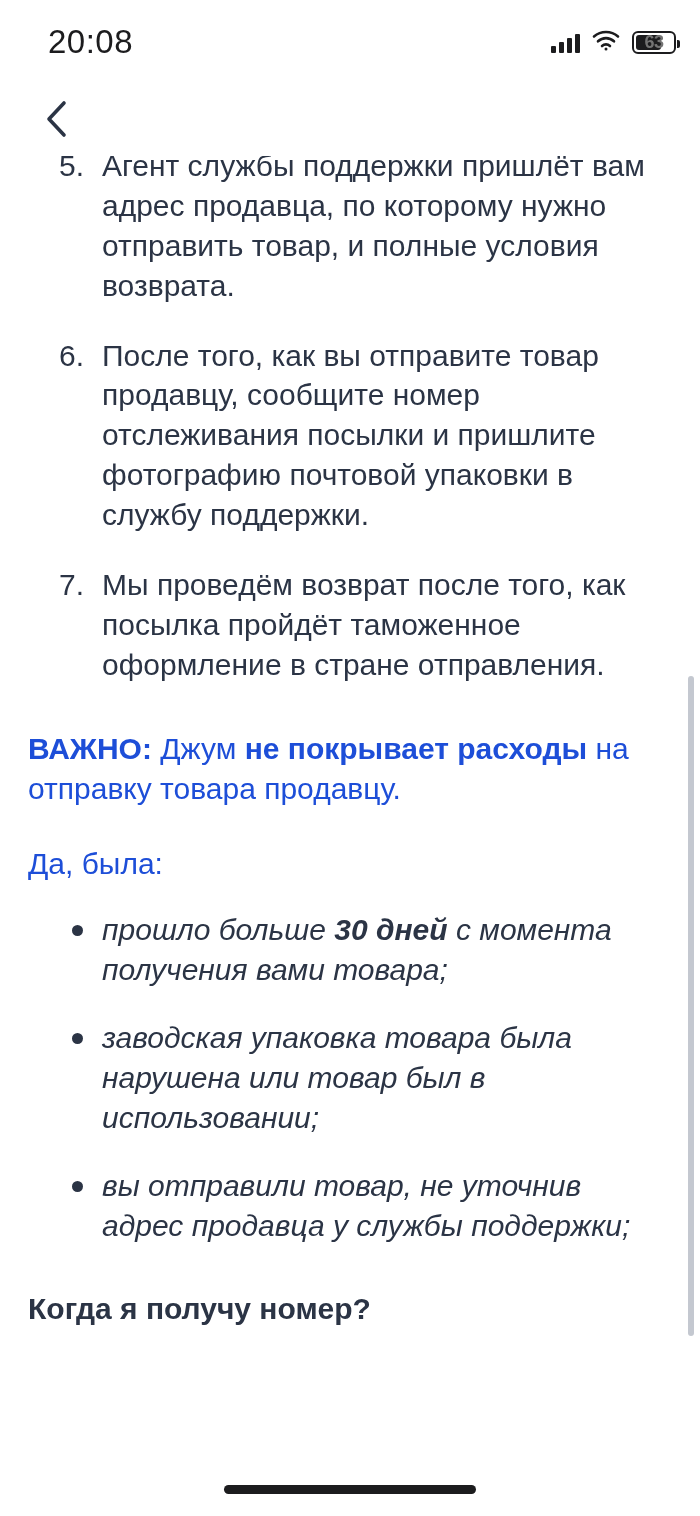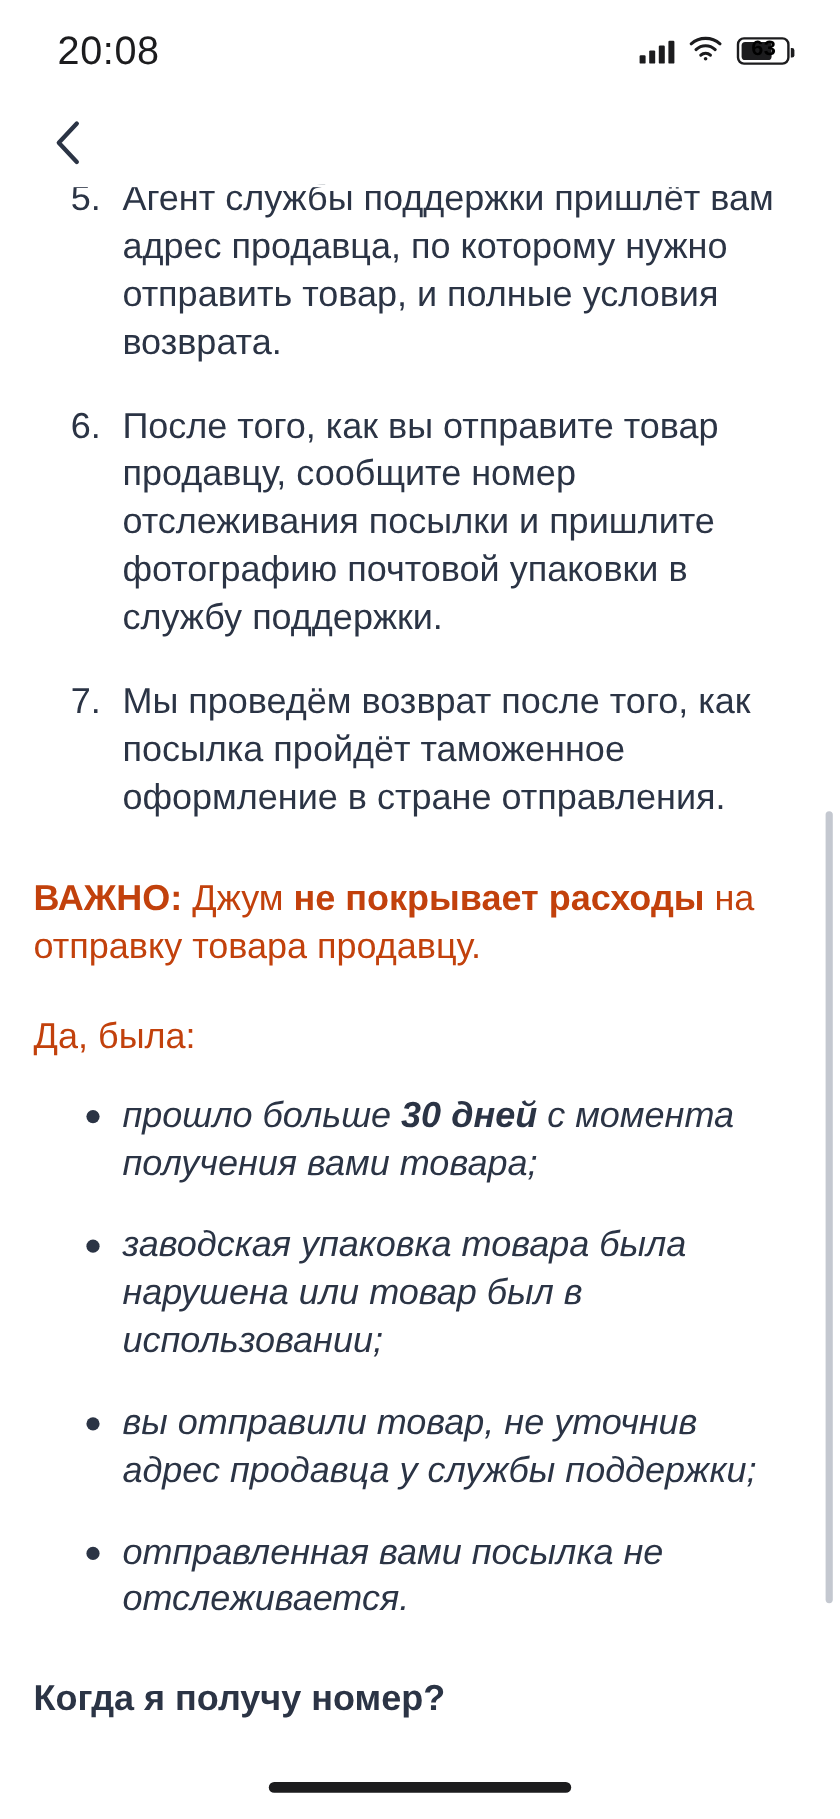--- a/index.html
+++ b/index.html
@@ -15,21 +15,21 @@
     overflow: hidden;
     position: relative;
   }
 
   
   .status-bar {
     height: 84px;
     display: flex;
     align-items: center;
     justify-content: space-between;
-    padding: 0 42px 0 48px;
+    padding: 0 24px 0 48px;
     box-sizing: border-box;
   }
   .status-time {
     font-size: 33px;
     font-weight: 500;
     letter-spacing: 0.5px;
     color: #1c1c1e;
   }
   .status-right {
     display: flex;
@@ -81,24 +81,23 @@
     top: 2px;
     bottom: 2px;
     width: 62%;
     background: #1c1c1e;
     border-radius: 3px;
   }
   .battery-text {
     position: relative;
     font-size: 18px;
     font-weight: 700;
-    color: #000000;
+    color: #737373;
     z-index: 2;
     letter-spacing: -0.5px;
-    font-family: Liberation Mono, monospace;
   }
 
   
   .nav-bar {
     height: 70px;
     display: flex;
     align-items: center;
     padding-left: 28px;
     box-sizing: border-box;
   }
@@ -165,21 +164,21 @@
     height: 10px;
     background: #ffffff;
     z-index: 5;
   }
 
   p.para {
     font-size: 30px;
     line-height: 1.33;
     margin: 36px 0 0 0;
     padding-left: 0;
-    color: #c2410c;
+    color: #1d4ed8;
   }
   p.para.first-para { margin-top: 44px; }
 
   h3.heading {
     font-size: 30px;
     font-weight: 700;
     margin: 46px 0 0 0;
     color: #2b3445;
   }
 
@@ -299,24 +298,20 @@
         <span>прошло больше </span><b>30 дней</b><span> с момента получения вами товара;</span>
       </li>
       <li>
         <span class="dot"></span>
         <span>заводская упаковка товара была нарушена или товар был в использовании;</span>
       </li>
       <li>
         <span class="dot"></span>
         <span>вы отправили товар, не уточнив адрес продавца у службы поддержки;</span>
       </li>
-      <li>
-        <span class="dot"></span>
-        <span>отправленная вами посылка не отслеживается.</span>
-      </li>
     </ul>
 
     <h3 class="heading">Когда я получу номер?</h3>
 
   </div>
 </div>
 
 <div class="scroll-indicator"></div>
 <div class="home-indicator"></div>
 

